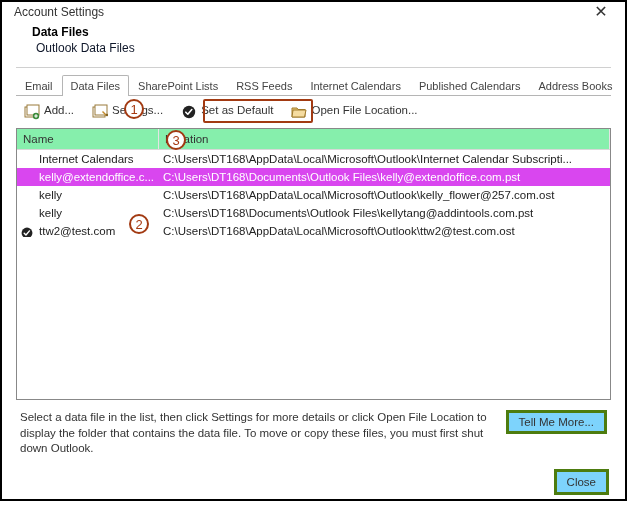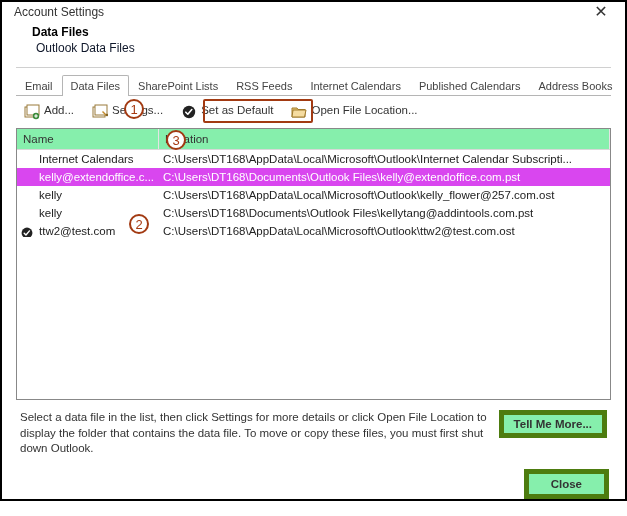--- a/index.html
+++ b/index.html
@@ -80,27 +80,27 @@
 .td.cell-name { width: 142px; flex: 0 0 142px; padding-left: 22px; position: relative; }
 .td.cell-loc { flex: 1; }
 .rowmark {
   position: absolute; left: 3px; top: 1px; width: 14px; height: 14px;
 }
 
 
 .info-row { display: flex; align-items: flex-start; gap: 10px; padding: 10px 4px 0 4px; justify-content: space-between; }
 .info-text { font-size: 11.5px; color: #333; flex: 1; line-height: 1.35; }
 .btn {
-  font-size: 11.5px; background: #86efac; border: 5px solid #4d7c0f;
-  padding: 3px 10px; cursor: pointer; color: #333; font-weight: bold;
+  font-size: 11.5px; background: #7dd3fc; border: 3px solid #4d7c0f;
+  padding: 3px 10px; cursor: pointer; color: #333;
 }
 .footer {
   display: flex; justify-content: flex-end; padding: 12px 16px 14px 16px;
 }
-.footer .btn { padding: 4px 22px; }
+.footer .btn { padding: 4px 10px; }
 
 
 .callout {
   position: absolute; width: 20px; height: 20px;
   border: 2px solid #a23a12; border-radius: 50%;
   background: #fff; color: #a63a12; font-weight: normal;
   font-size: 13px; display: flex; align-items: center; justify-content: center;
   pointer-events: none; z-index: 50;
 }
 </style>

